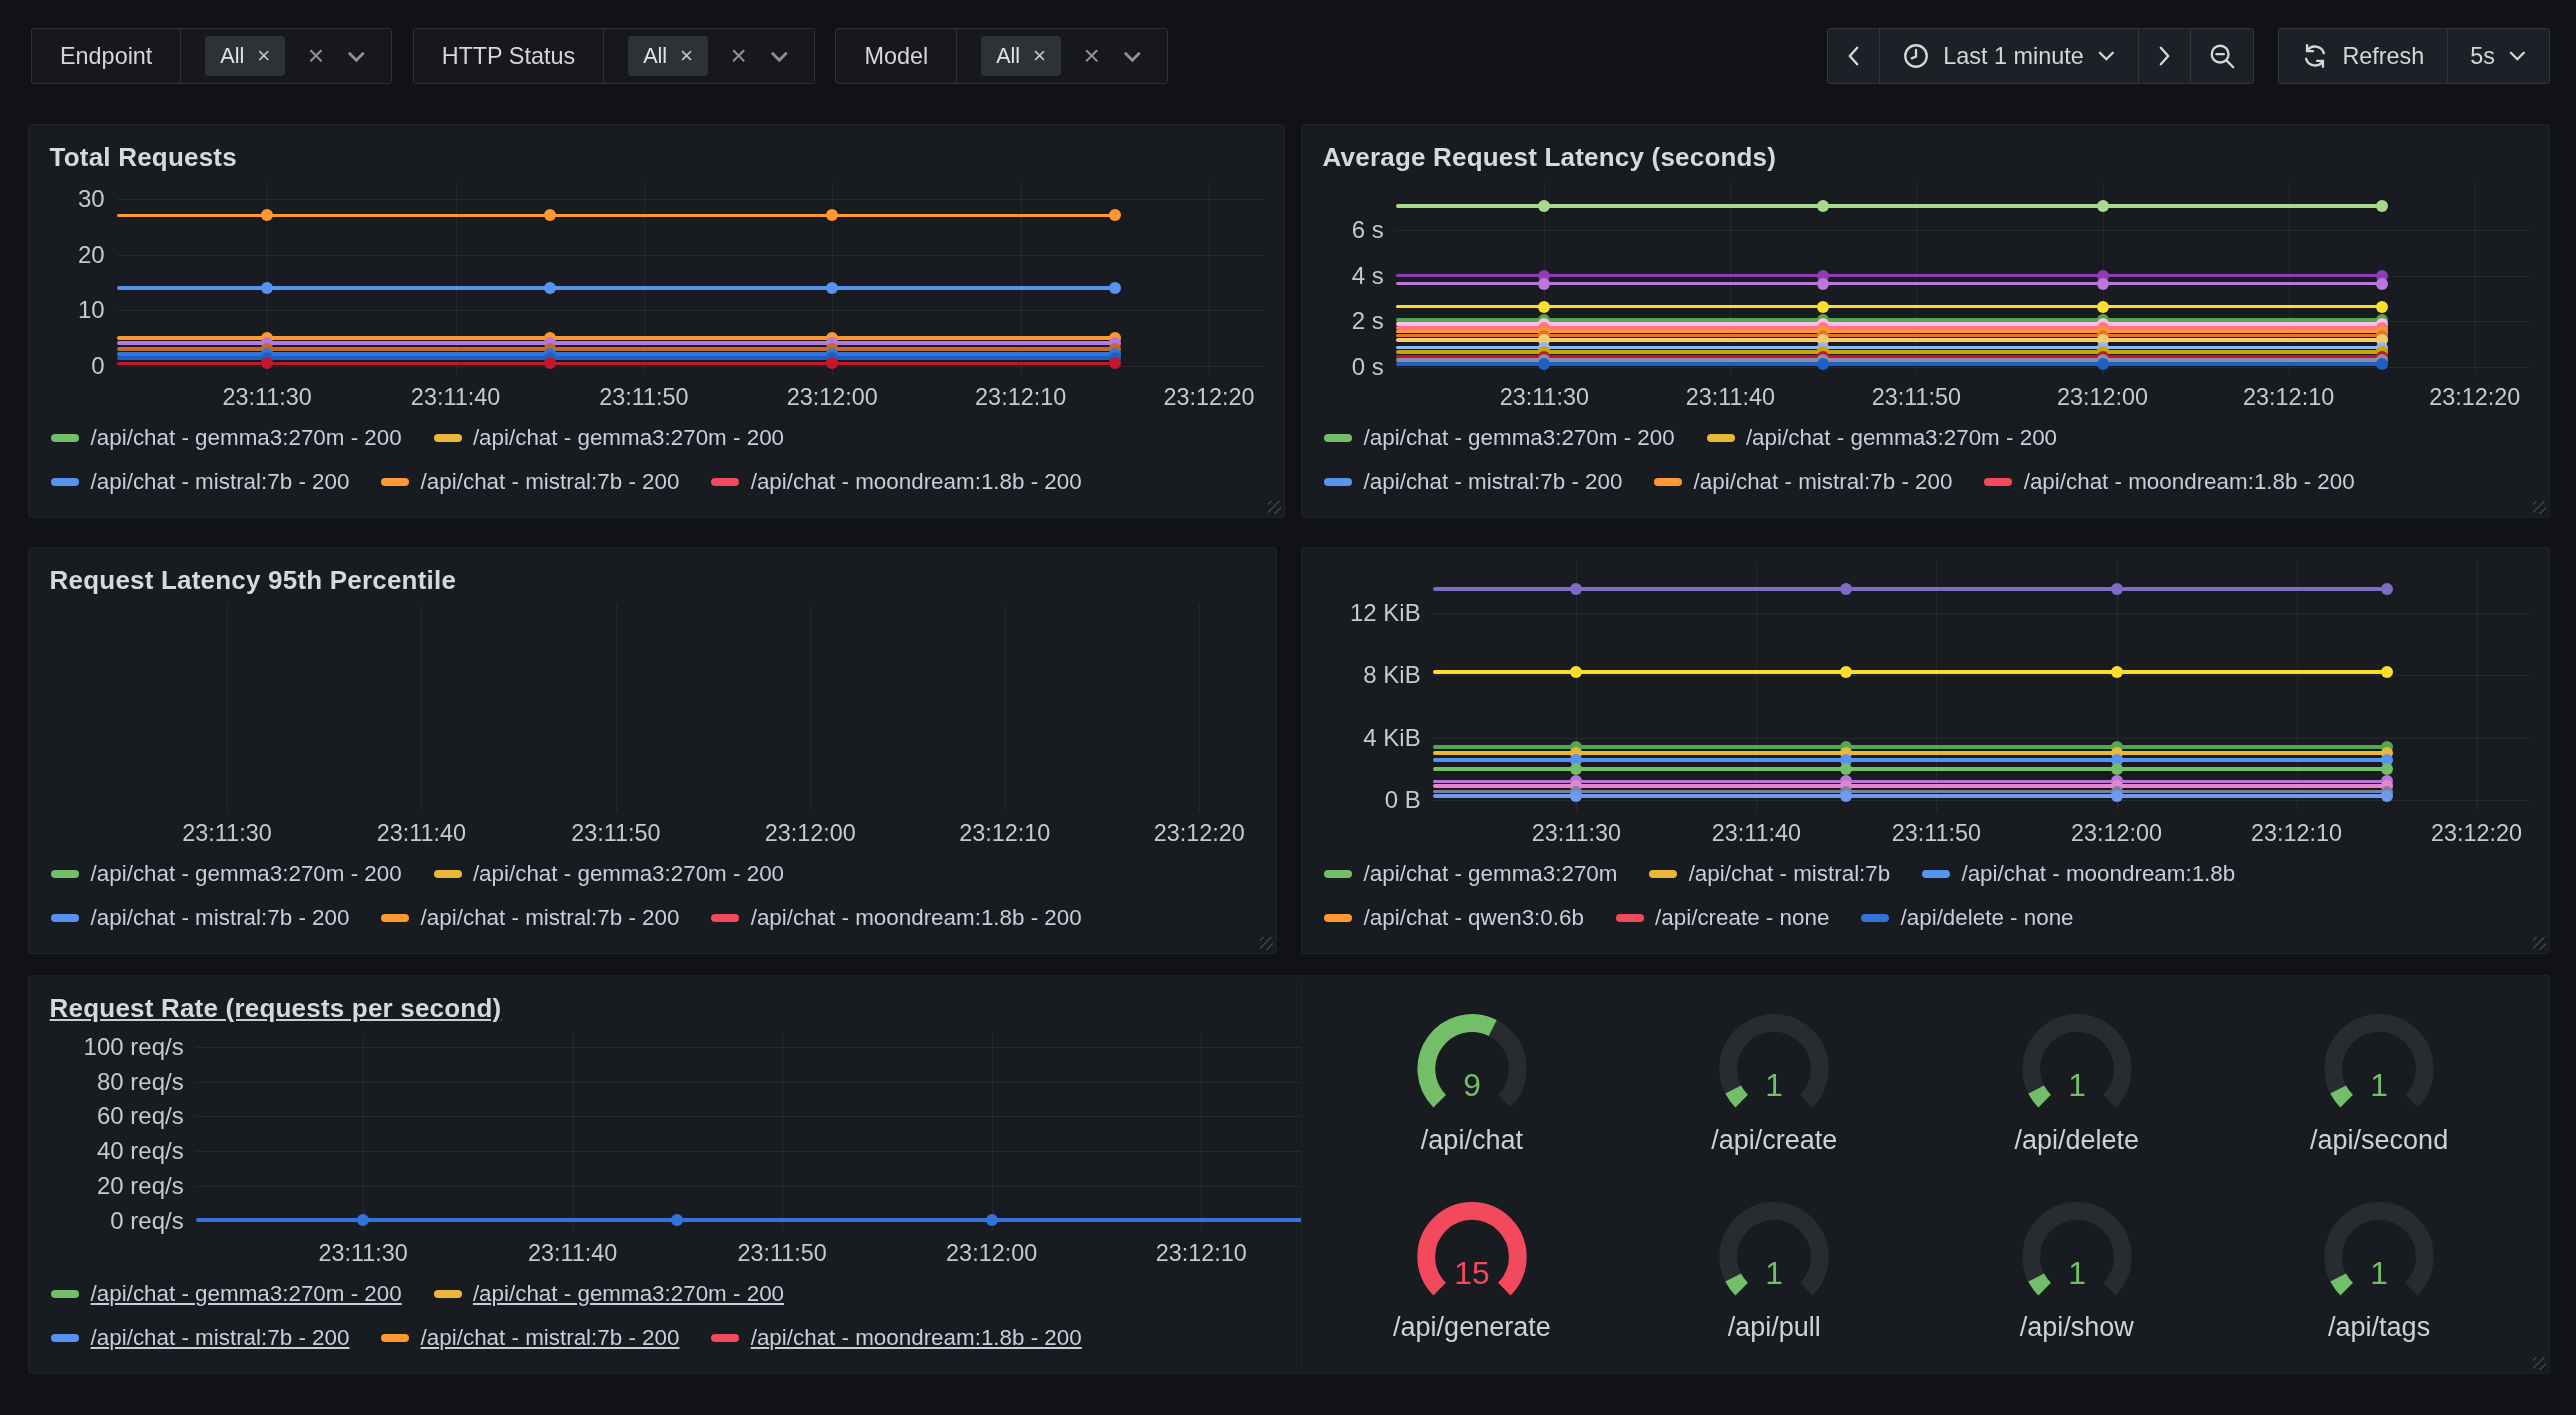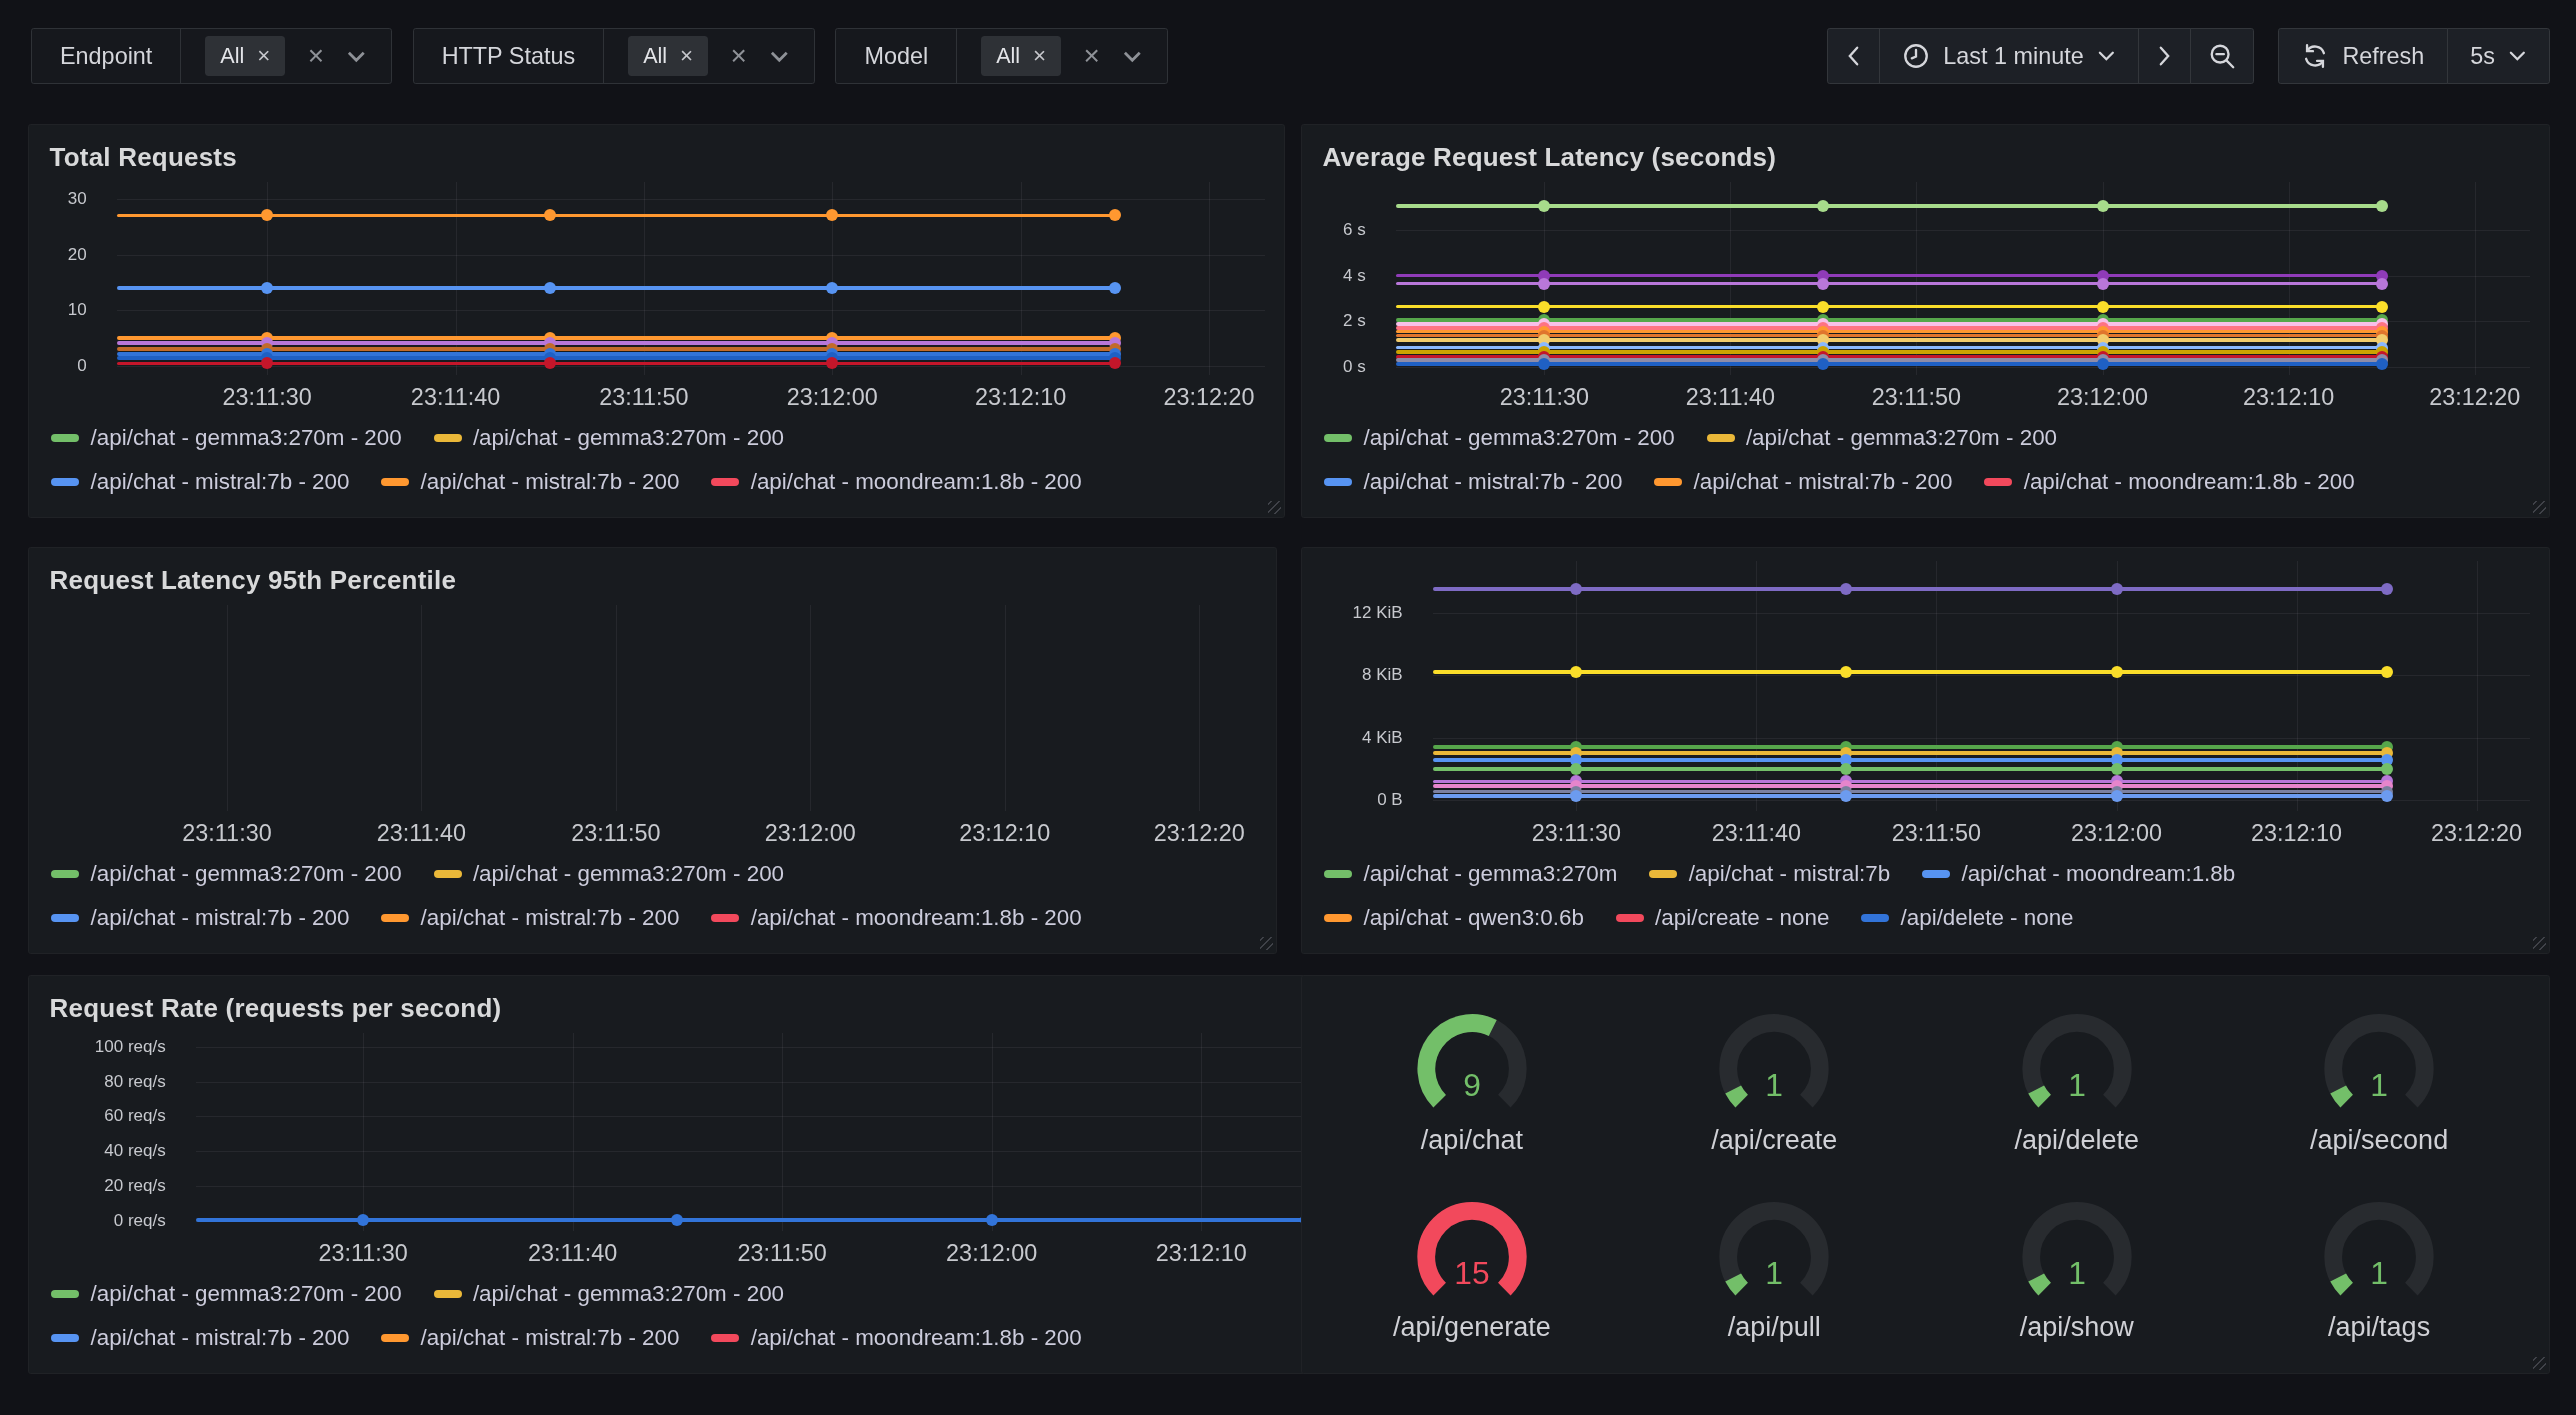--- a/index.html
+++ b/index.html
@@ -38,27 +38,27 @@
   .panel { position: absolute; background: #181b1f; border: 0.9px solid #202226;
     border-radius: 2.8px; padding: 13px 18.7px 9.3px; display: flex; flex-direction: column; }
   .panel::after { content: ""; position: absolute; right: 2.8px; bottom: 2.8px; width: 13px; height: 13px;
     background: repeating-linear-gradient(-45deg, transparent 0 3.7px, rgba(204,204,220,.22) 3.7px 5.6px); }
   .panel-title { font-size: 26px; font-weight: 700; color: #d8d9da; letter-spacing: 0.2px;
     margin: 3.7px 0 9.3px 1.9px; cursor: pointer; }
   #p0 { top: 124px; left: 28px;  width: 1257px; height: 394px; }
   #p1 { top: 124px; left: 1301px; width: 1249px; height: 394px; }
   #p2 { top: 547px; left: 28px;  width: 1249px; height: 407px; }
   #p3 { top: 547px; left: 1301px; width: 1249px; height: 407px; }
-  #p4 { top: 975px; left: 28px; width: 1465px; height: 399px; }
+  #p4 { top: 975px; left: 28px; width: 1465px; height: 399px; text-decoration: underline; }
   #p5 { top: 975px; left: 1301px; width: 1249px; height: 399px; }
 
   .chart { flex: 1; display: flex; flex-direction: column; min-height: 0; }
   .chart-body { flex: 1; display: flex; min-height: 0; }
   .gutter { position: relative; flex: none; }
-  .ylabel { position: absolute; right: 30px; width: 100%; height: 26px; font-size: 17px;
+  .ylabel { position: absolute; right: 12px; width: 100%; height: 26px; font-size: 24px;
     color: #c7c9ce; text-align: right; line-height: 26px; white-space: nowrap; }
   .plot { position: relative; flex: 1; }
   .vgrid { position: absolute; top: 0; bottom: 0; width: 0.9px; background: rgba(204,204,220,.08); }
   .hgrid { position: absolute; left: 0; right: 0; height: 0.9px; background: rgba(204,204,220,.08); }
   .sline { position: absolute; height: 3.7px; border-radius: 1.9px; left: 0; }
   .dot { position: absolute; width: 12px; height: 12px; border-radius: 50%; }
   .xlabels { position: relative; height: 39px; flex: none; }
   .xlabel { position: absolute; top: 9.3px; transform: translateX(-50%); font-size: 23.4px;
     color: #c7c9ce; white-space: nowrap; }
   .legend { flex: none; padding: 1.9px 0 3.7px 3.7px; }

